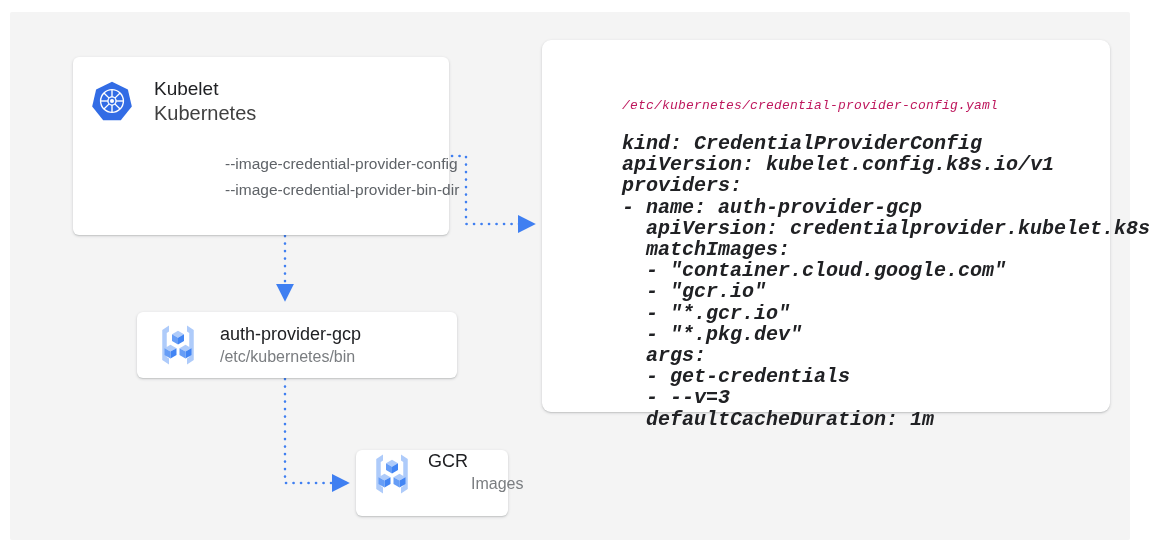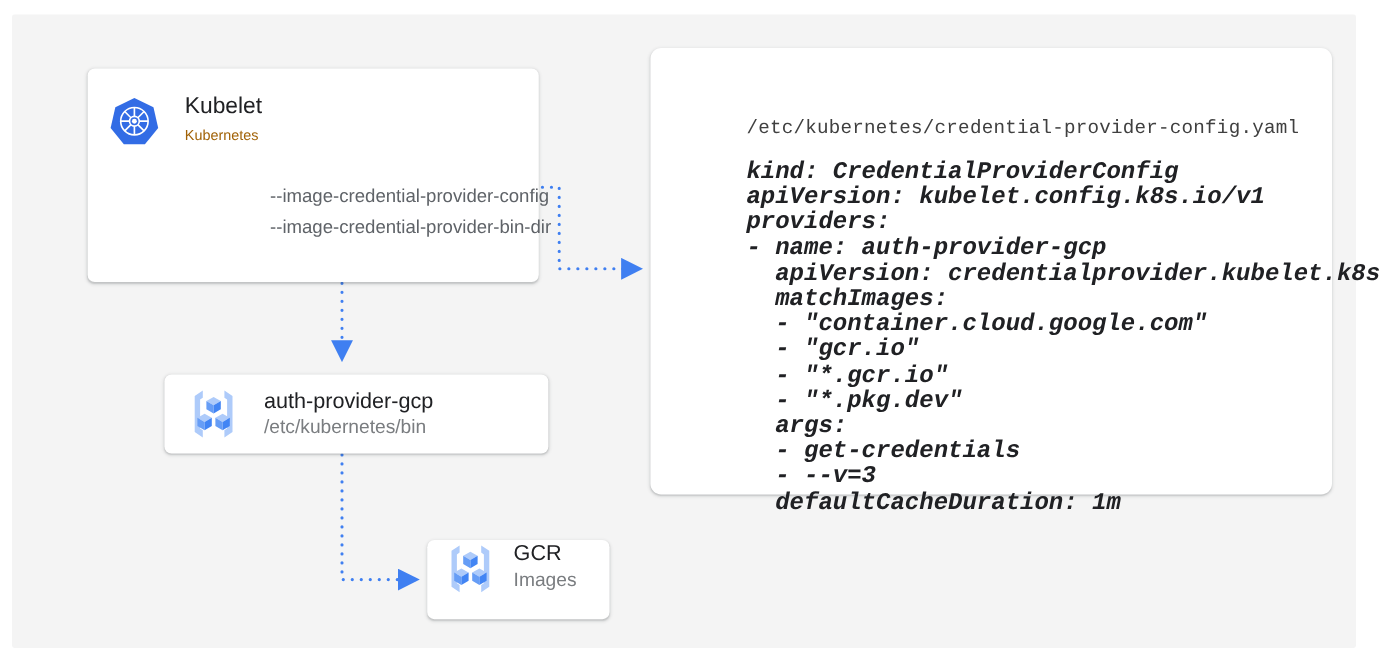--- a/index.html
+++ b/index.html
@@ -51,22 +51,22 @@
   }
   .k8s-icon { width: 42px; height: 42px; flex: 0 0 42px; }
   #kubelet-card .titles { margin-left: 21px; padding-top: 0px; }
   .card-title {
     font-size: 19px;
     color: #202124;
     line-height: 23px;
     white-space: nowrap;
   }
   .card-sub {
-    font-size: 12px;
-    color: #a16207;
+    font-size: 20px;
+    color: #404040;
     line-height: 22px;
     margin-top: 2px;
     white-space: nowrap;
   }
   #kubelet-card .flags {
     position: absolute;
     left: 152px;
     top: 94px;
   }
   .flag-line {
@@ -94,39 +94,40 @@
   #gcr-card {
     left: 356px;
     top: 450px;
     width: 152px;
     height: 66px;
     display: flex;
   }
   #gcr-card .gcr-icon { margin-left: 12px; }
   #gcr-card .titles { margin-left: 12px; }
   #gcr-card .card-title { font-size: 18px; line-height: 22px; }
-  #gcr-card .card-sub { font-size: 16px; color: #7a7d80; line-height: 20px; }
+  #gcr-card .card-sub { font-size: 16px; color: #7a7d80; line-height: 20px; margin-left: 43px; }
 
   .gcr-icon { width: 48px; height: 48px; flex: 0 0 48px; }
 
   
   #yaml-panel {
     left: 542px;
     top: 40px;
     width: 568px;
     height: 372px;
     border-radius: 9px;
   }
   #yaml-path {
     position: absolute;
     left: 80px;
     top: 58px;
     font-family: "Liberation Mono", "DejaVu Sans Mono", monospace;
-    font-size: 16px;
-    color: #404040;
+    font-style: italic;
+    font-size: 13px;
+    color: #be185d;
     letter-spacing: .2px;
     white-space: nowrap;
   }
   #yaml-body {
     position: absolute;
     left: 80px;
     top: 93px;
     font-family: "Liberation Mono", "DejaVu Sans Mono", monospace;
     font-style: italic;
     font-weight: bold;

